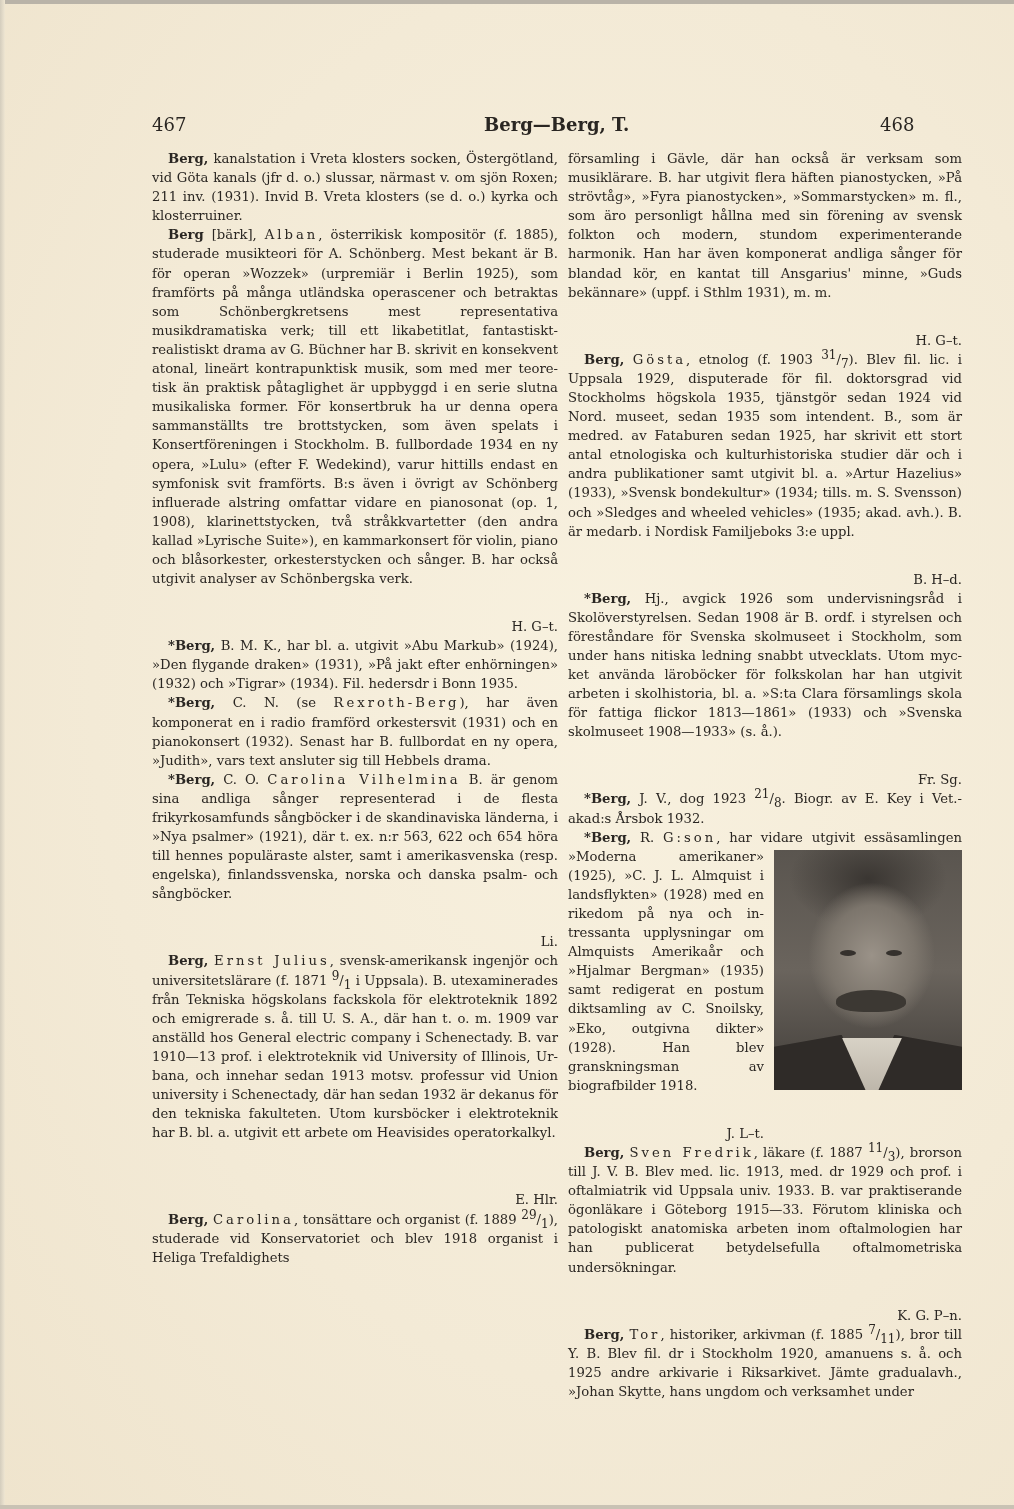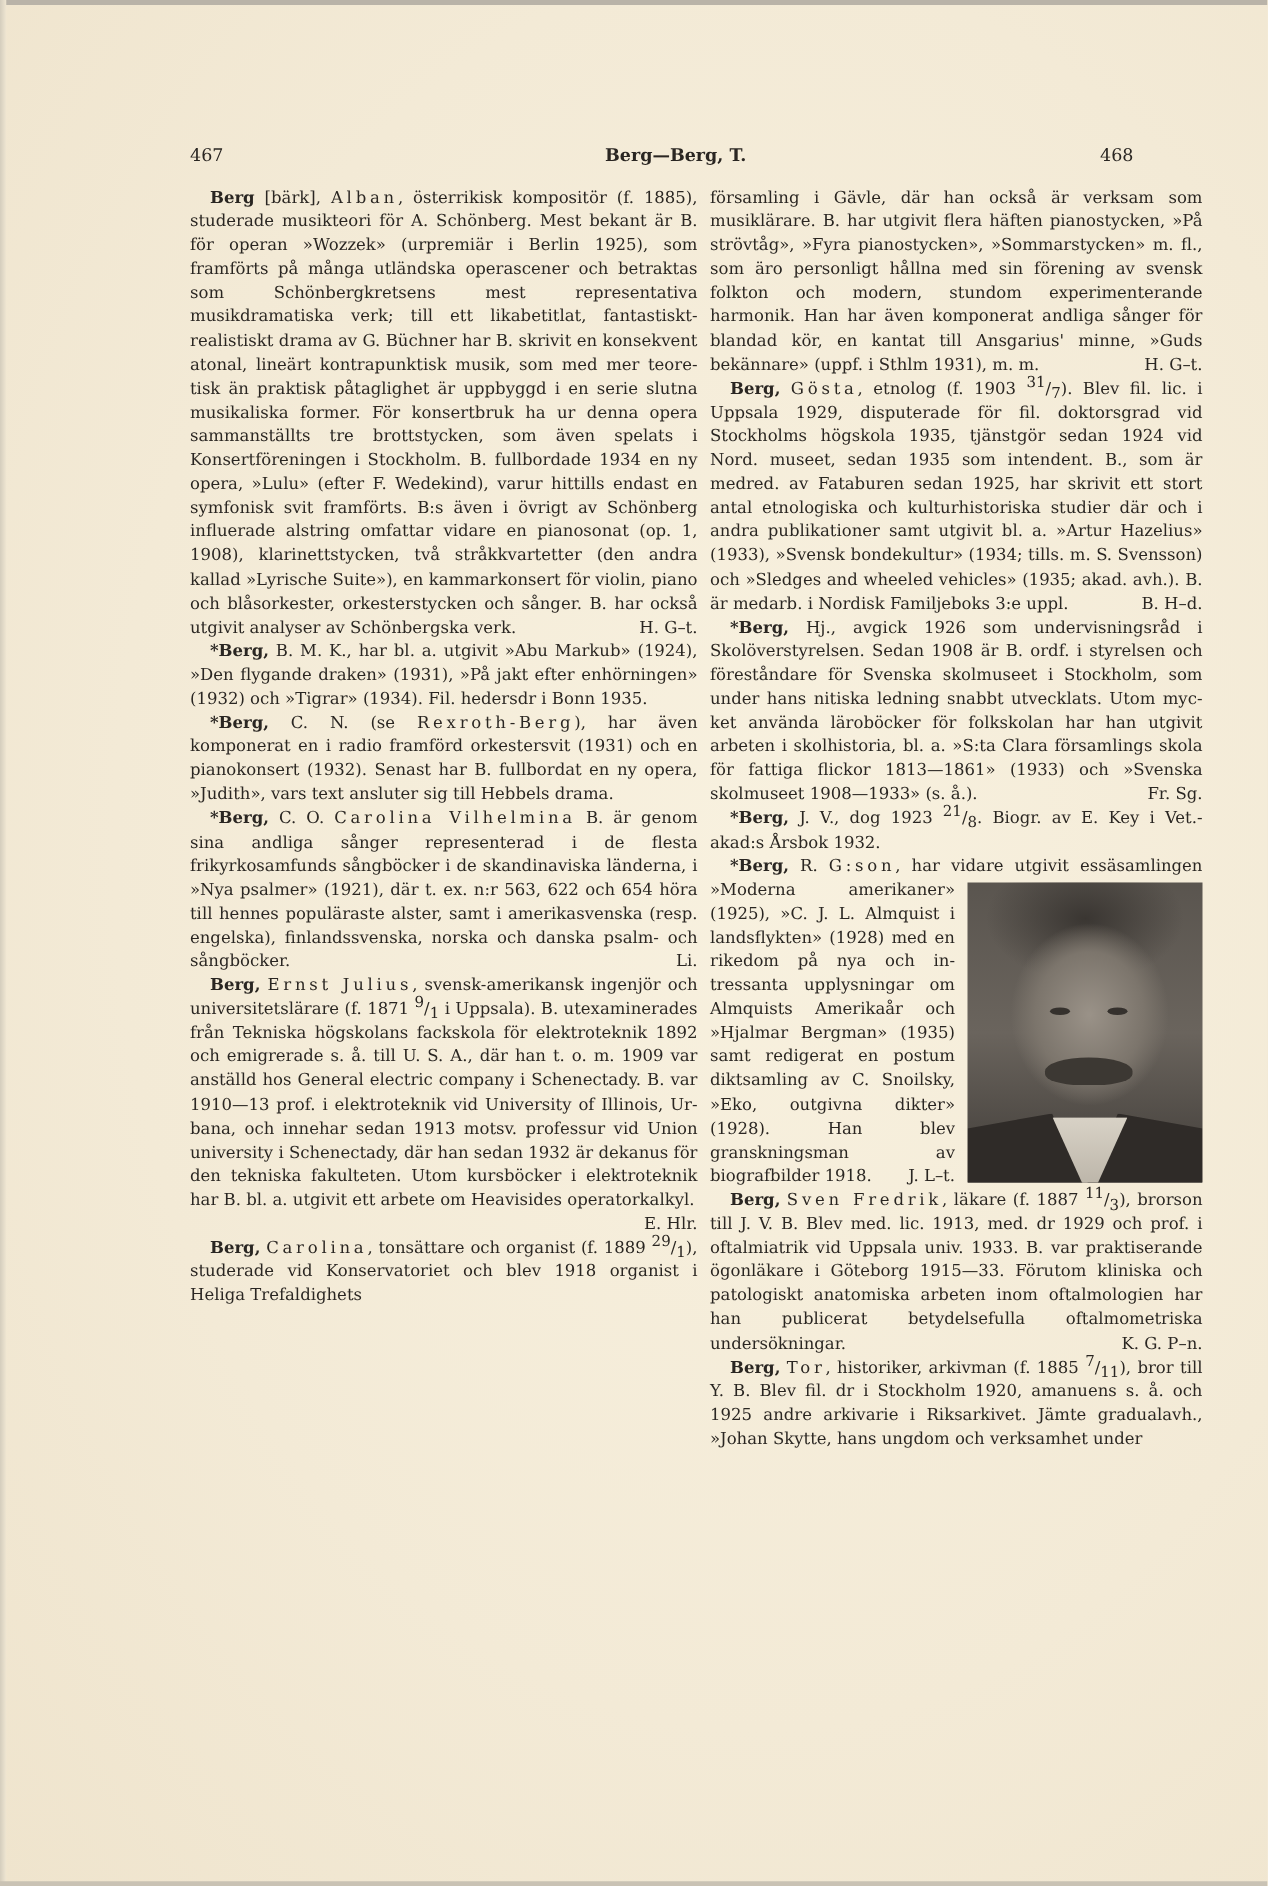--- a/index.html
+++ b/index.html
@@ -10,36 +10,36 @@
     font-family:"DejaVu Serif","Liberation Serif",serif;
     color:#2a2622;
   }
   .edge-top { position:absolute; left:0; top:0; width:1014px; height:4px; background:#b9b3a8; }
   .edge-bottom { position:absolute; left:0; bottom:0; width:1014px; height:4px; background:#c9c2b4; }
   .edge-left { position:absolute; left:0; top:0; width:5px; height:1509px; background:linear-gradient(90deg,#d4cdbd,#efe6d2); }
   .page {
     position:absolute; left:0; top:0; width:1014px; height:1509px;
     background:radial-gradient(ellipse at 60% 45%, #f8f1df 0%, #f3ead6 60%, #efe4cd 100%);
   }
-  .hdr { position:absolute; top:115px; font-size:14px; line-height:20px; }
+  .hdr { position:absolute; top:115px; font-size:18px; line-height:20px; }
   .hdr-left { left:152px; }
   .hdr-center { left:484px; font-weight:bold; }
   .hdr-right { left:880px; }
   .col {
     position:absolute; top:149px;
     font-size:13.2px; line-height:19.1px;
     text-align:justify; hyphens:manual;
   }
   .col-left { left:152px; width:406px; }
   .col-right { left:568px; width:394px; }
   .col p { margin:0; text-indent:16px; }
   .col p.cont { text-indent:0; }
   .hw { font-weight:bold; }
   .sp { letter-spacing:3px; }
-  .sig { float:right; }
+  .sig { float:right;margin-top:48px; }
   .sig::after { content:""; }
   sup, sub { font-size:12px; line-height:0; }
   .portrait {
     float:right; width:188px; height:240px; margin:3px 0 4px 10px;
     background:
       radial-gradient(ellipse 42% 38% at 52% 44%, #9a9288 0%, #7c756c 55%, rgba(80,75,70,0) 80%),
       radial-gradient(ellipse 60% 30% at 50% 12%, #3a3632 0%, rgba(58,54,50,0) 70%),
       linear-gradient(180deg,#5a554f 0%, #6a645d 50%, #403c38 100%);
     position:relative; overflow:hidden;
   }
@@ -67,20 +67,23 @@
 <div class="page"></div>
 <div class="edge-top"></div>
 <div class="edge-left"></div>
 <div class="edge-bottom"></div>
 
 <div class="hdr hdr-left">467</div>
 <div class="hdr hdr-center">Berg—Berg, T.</div>
 <div class="hdr hdr-right">468</div>
 
 <div class="col col-left">
+  <p>
+    <span class="hw">Berg,</span><span> kanalstation i Vreta klosters socken, Östergötland, vid Göta kanals (jfr d. o.) slus­sar, närmast v. om sjön Roxen; 211 inv. (1931). Invid B. Vreta klosters (se d. o.) kyrka och klosterruiner.</span>
+  </p>
   <p>
     <span class="hw">Berg</span><span> [bärk], </span><span class="sp">Alban</span><span>, österrikisk kompositör (f. 1885), studerade musikteori för A. Schön­berg. Mest bekant är B. för operan »Wozzek» (urpremiär i Berlin 1925), som framförts på många utländska operascener och betraktas som Schönbergkretsens mest representativa musikdramatiska verk; till ett likabetitlat, fantastiskt-realistiskt drama av G. Büchner har B. skrivit en konsekvent atonal, lineärt kontrapunktisk musik, som med mer teore­tisk än praktisk påtaglighet är uppbyggd i en serie slutna musikaliska former. För kon­sertbruk ha ur denna opera sammanställts tre brottstycken, som även spelats i Konsertför­eningen i Stockholm. B. fullbordade 1934 en ny opera, »Lulu» (efter F. Wedekind), varur hittills endast en symfonisk svit framförts. B:s även i övrigt av Schönberg influerade alstring omfattar vidare en pianosonat (op. 1, 1908), klarinettstycken, två stråkkvartetter (den andra kallad »Lyrische Suite»), en kam­markonsert för violin, piano och blåsorkester, orkesterstycken och sånger. B. har också ut­givit analyser av Schönbergska verk.</span>
     <span class="sig">H. G–t.</span>
   </p>
   <p style="clear:both">
     <span class="hw">*Berg,</span><span> B. M. K., har bl. a. utgivit »Abu Markub» (1924), »Den flygande draken» (1931), »På jakt efter enhörningen» (1932) och »Tigrar» (1934). Fil. hedersdr i Bonn 1935.</span>
   </p>
   <p>
     <span class="hw">*Berg,</span><span> C. N. (se </span><span class="sp">Rexroth-Berg</span><span>), har även komponerat en i radio framförd orkester­svit (1931) och en pianokonsert (1932). Senast har B. fullbordat en ny opera, »Judith», vars text ansluter sig till Hebbels drama.</span>
   </p>

